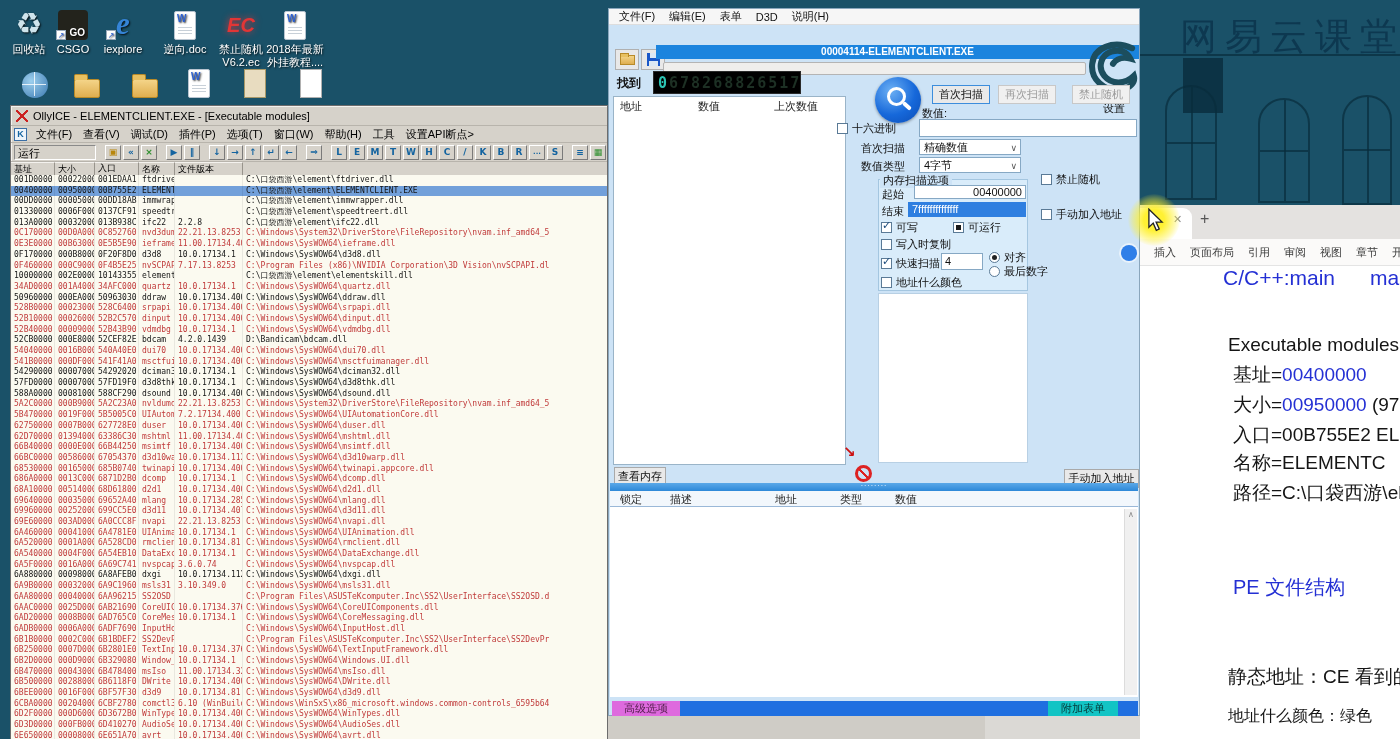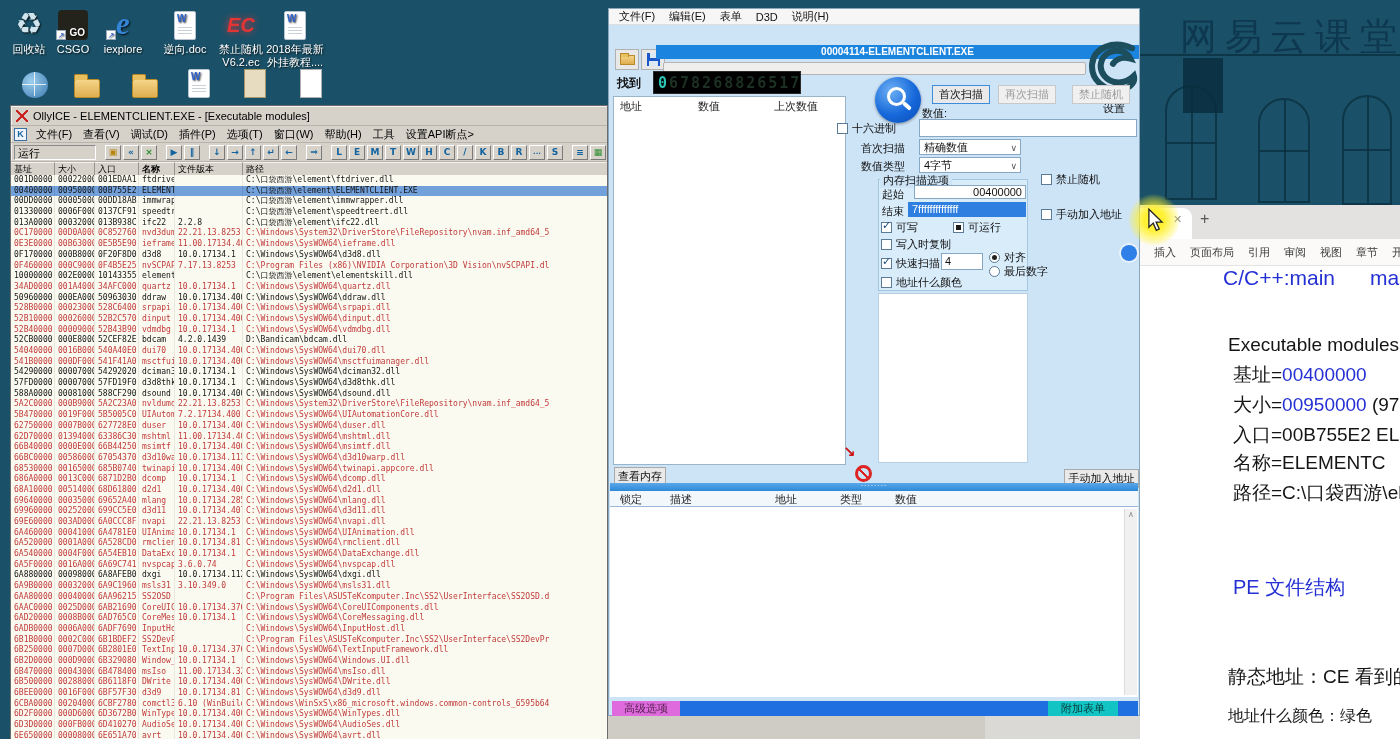--- a/index.html
+++ b/index.html
@@ -238,24 +238,23 @@
       <span class="ob" style="color: rgb(20, 100, 160);">?</span>
       <span class="spacer"></span>
       <span class="ob" style="color: rgb(216, 137, 26);">▤</span>
       <span class="ob" style="color: rgb(216, 137, 26);">▧</span>
       <span class="ob" style="color: rgb(216, 137, 26);">▨</span>
       <span class="ob" style="color: rgb(216, 137, 26);">▩</span>
     </div>
   <div class="o-head" id="ollyHead">
       <span class="o-hc" style="width: 44px;">基址</span>
       <span class="o-hc" style="width: 40px;">大小</span>
-      <span class="o-hc" style="width: 44px;">入口</span>
-      <span class="o-hc" style="width: 36px; font-weight: bold;">名称</span>
+      <span class="o-hc" style="width: 44px; font-family: Liberation Mono, monospace;">入口</span>
+      <span class="o-hc" style="width: 36px;">名称</span>
       <span class="o-hc" style="width: 68px;">文件版本</span>
-      <span class="o-hc" style="flex: 1 1 0%; border-right: none;">路径</span>
     </div>
   <div id="ollyRows">
       <div class="o-r"><span class="o-c c-k" style="width: 44px; border-right: 1px solid rgba(0, 0, 0, 0.07);">001D0000</span><span class="o-c c-k" style="width: 40px; border-right: 1px solid rgba(0, 0, 0, 0.07);">00022000</span><span class="o-c c-k" style="width: 44px; border-right: 1px solid rgba(0, 0, 0, 0.07);">001EDAA1</span><span class="o-c c-k" style="width: 36px; border-right: 1px solid rgba(0, 0, 0, 0.07);">ftdriver</span><span class="o-c c-k" style="width: 68px; border-right: 1px solid rgba(0, 0, 0, 0.07);"></span><span class="o-c c-k" style="flex: 1 1 0%; border-right: none;">C:\口袋西游\element\ftdriver.dll</span></div>
       <div class="o-r sel"><span class="o-c c-k" style="width: 44px; border-right: 1px solid rgba(0, 0, 0, 0.07);">00400000</span><span class="o-c c-k" style="width: 40px; border-right: 1px solid rgba(0, 0, 0, 0.07);">00950000</span><span class="o-c c-k" style="width: 44px; border-right: 1px solid rgba(0, 0, 0, 0.07);">00B755E2</span><span class="o-c c-k" style="width: 36px; border-right: 1px solid rgba(0, 0, 0, 0.07);">ELEMENTC</span><span class="o-c c-k" style="width: 68px; border-right: 1px solid rgba(0, 0, 0, 0.07);"></span><span class="o-c c-k" style="flex: 1 1 0%; border-right: none;">C:\口袋西游\element\ELEMENTCLIENT.EXE</span></div>
       <div class="o-r"><span class="o-c c-k" style="width: 44px; border-right: 1px solid rgba(0, 0, 0, 0.07);">00DD0000</span><span class="o-c c-k" style="width: 40px; border-right: 1px solid rgba(0, 0, 0, 0.07);">00005000</span><span class="o-c c-k" style="width: 44px; border-right: 1px solid rgba(0, 0, 0, 0.07);">00DD18AB</span><span class="o-c c-k" style="width: 36px; border-right: 1px solid rgba(0, 0, 0, 0.07);">immwrapp</span><span class="o-c c-k" style="width: 68px; border-right: 1px solid rgba(0, 0, 0, 0.07);"></span><span class="o-c c-k" style="flex: 1 1 0%; border-right: none;">C:\口袋西游\element\immwrapper.dll</span></div>
       <div class="o-r"><span class="o-c c-k" style="width: 44px; border-right: 1px solid rgba(0, 0, 0, 0.07);">01330000</span><span class="o-c c-k" style="width: 40px; border-right: 1px solid rgba(0, 0, 0, 0.07);">0006F000</span><span class="o-c c-k" style="width: 44px; border-right: 1px solid rgba(0, 0, 0, 0.07);">0137CF91</span><span class="o-c c-k" style="width: 36px; border-right: 1px solid rgba(0, 0, 0, 0.07);">speedtre</span><span class="o-c c-k" style="width: 68px; border-right: 1px solid rgba(0, 0, 0, 0.07);"></span><span class="o-c c-k" style="flex: 1 1 0%; border-right: none;">C:\口袋西游\element\speedtreert.dll</span></div>
       <div class="o-r"><span class="o-c c-k" style="width: 44px; border-right: 1px solid rgba(0, 0, 0, 0.07);">013A0000</span><span class="o-c c-k" style="width: 40px; border-right: 1px solid rgba(0, 0, 0, 0.07);">00032000</span><span class="o-c c-k" style="width: 44px; border-right: 1px solid rgba(0, 0, 0, 0.07);">013B938C</span><span class="o-c c-k" style="width: 36px; border-right: 1px solid rgba(0, 0, 0, 0.07);">ifc22</span><span class="o-c c-k" style="width: 68px; border-right: 1px solid rgba(0, 0, 0, 0.07);">2.2.8</span><span class="o-c c-k" style="flex: 1 1 0%; border-right: none;">C:\口袋西游\element\ifc22.dll</span></div>
       <div class="o-r"><span class="o-c c-r" style="width: 44px; border-right: 1px solid rgba(0, 0, 0, 0.07);">0C170000</span><span class="o-c c-r" style="width: 40px; border-right: 1px solid rgba(0, 0, 0, 0.07);">00D0A000</span><span class="o-c c-r" style="width: 44px; border-right: 1px solid rgba(0, 0, 0, 0.07);">0C852760</span><span class="o-c c-r" style="width: 36px; border-right: 1px solid rgba(0, 0, 0, 0.07);">nvd3dum</span><span class="o-c c-r" style="width: 68px; border-right: 1px solid rgba(0, 0, 0, 0.07);">22.21.13.8253</span><span class="o-c c-r" style="flex: 1 1 0%; border-right: none;">C:\Windows\System32\DriverStore\FileRepository\nvam.inf_amd64_5</span></div>
       <div class="o-r"><span class="o-c c-r" style="width: 44px; border-right: 1px solid rgba(0, 0, 0, 0.07);">0E3E0000</span><span class="o-c c-r" style="width: 40px; border-right: 1px solid rgba(0, 0, 0, 0.07);">00B63000</span><span class="o-c c-r" style="width: 44px; border-right: 1px solid rgba(0, 0, 0, 0.07);">0E5B5E90</span><span class="o-c c-r" style="width: 36px; border-right: 1px solid rgba(0, 0, 0, 0.07);">ieframe</span><span class="o-c c-r" style="width: 68px; border-right: 1px solid rgba(0, 0, 0, 0.07);">11.00.17134.400</span><span class="o-c c-r" style="flex: 1 1 0%; border-right: none;">C:\Windows\SysWOW64\ieframe.dll</span></div>
       <div class="o-r"><span class="o-c c-k" style="width: 44px; border-right: 1px solid rgba(0, 0, 0, 0.07);">0F170000</span><span class="o-c c-k" style="width: 40px; border-right: 1px solid rgba(0, 0, 0, 0.07);">000B8000</span><span class="o-c c-k" style="width: 44px; border-right: 1px solid rgba(0, 0, 0, 0.07);">0F20F8D0</span><span class="o-c c-k" style="width: 36px; border-right: 1px solid rgba(0, 0, 0, 0.07);">d3d8</span><span class="o-c c-k" style="width: 68px; border-right: 1px solid rgba(0, 0, 0, 0.07);">10.0.17134.1 (W</span><span class="o-c c-k" style="flex: 1 1 0%; border-right: none;">C:\Windows\SysWOW64\d3d8.dll</span></div>

